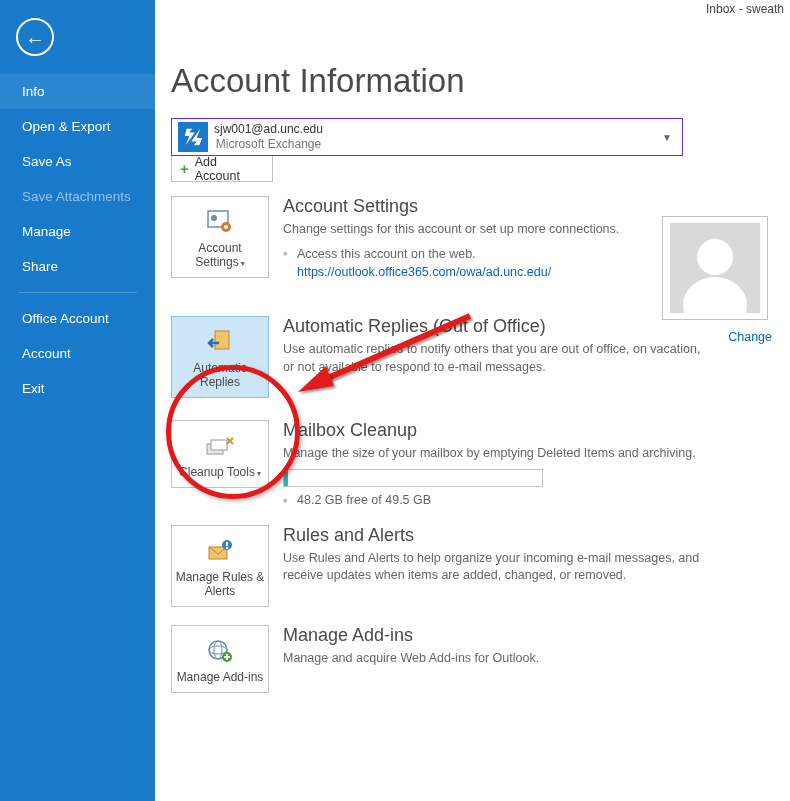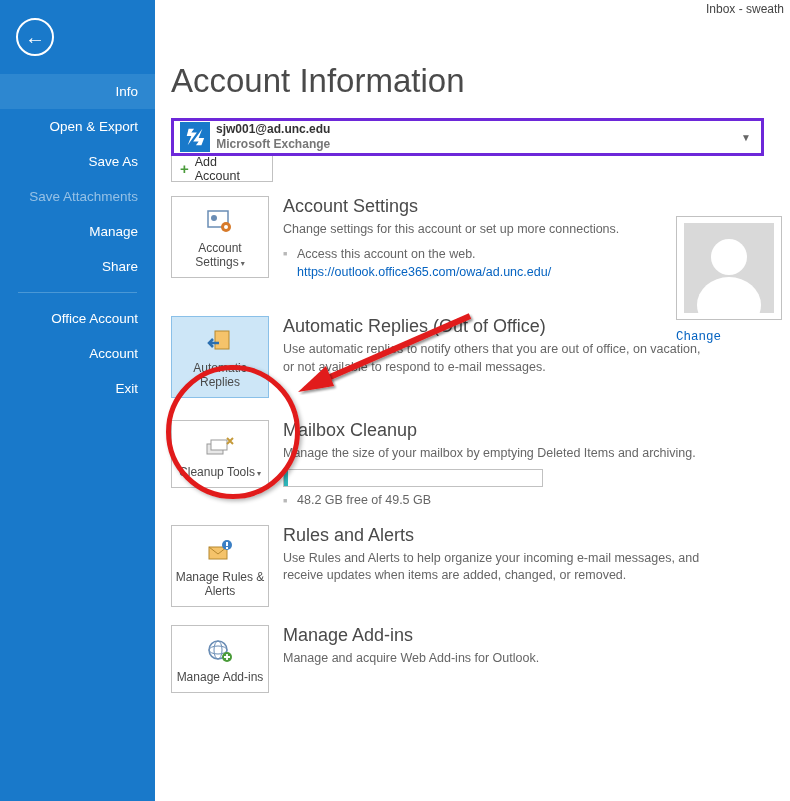--- a/index.html
+++ b/index.html
@@ -36,54 +36,52 @@
     border-radius: 50%;
     margin-left: 16px;
     display: flex;
     align-items: center;
     justify-content: center;
     cursor: pointer;
     margin-bottom: 18px;
   }
   .back-circle span { font-size: 20px; line-height: 1; }
   .side-item {
-    padding: 10px 17px 10px 22px;
+    padding: 10px 0 10px 22px;
     font-size: 13.5px;
     cursor: pointer;
     color: #fff;
-    text-align: right;
   }
   .side-item.selected { background: #2d87d0; }
   .side-item.disabled { color: #95c1e6; cursor: default; }
   .side-sep {
     border-top: 1px solid #4a98d6;
     margin: 8px 18px;
   }
   .main {
     position: absolute;
     left: 155px; top: 0;
     width: 635px;
     padding: 22px 18px 0 16px;
   }
   .page-title {
     font-size: 33px;
     font-weight: 300;
     color: #4a4a4a;
     margin: 40px 0 18px 0;
   }
   .acct-select {
-    border: 3px solid #6d28d9;
+    border: 1px solid #6d28d9;
     height: 38px;
     display: flex;
     align-items: center;
     position: relative;
     background: #fff;
     cursor: pointer;
-    width: 593px;
-    font-weight: bold;
+    width: 512px;
   }
   .acct-icon {
     width: 30px; height: 30px;
     background: #1979ca;
     margin: 0 6px;
     display:flex;align-items:center;justify-content:center;
   }
   .acct-icon svg { width:22px; height:22px; }
   .acct-lines { line-height: 1.25; font-size: 12px; }
   .acct-lines .sub { color: #767676; text-align: center; }
@@ -115,24 +113,23 @@
   .tile .ico { height: 30px; display:flex; align-items:center; justify-content:center; margin-bottom:4px; }
   .tile .caret { font-size:8px; margin-left:2px; color:#666; }
   .sec-body { margin-left: 14px; max-width: 420px; }
   .sec-title { font-size: 18px; color:#4a4a4a; font-weight: 400; margin-bottom:4px; }
   .sec-desc { font-size: 12.5px; color:#666; line-height:1.4; }
   .sec-list { margin-top: 6px; }
   .sec-list li { list-style: none; font-size:12.5px; color:#666; padding-left:14px; position:relative; line-height:1.5;}
   .sec-list li::before { content:"■"; position:absolute; left:0; font-size:7px; top:4px; color:#b8b8b8;}
   .link { color:#0563c1; cursor:pointer; }
   .avatar-box {
-    position:absolute; right:4px; top:216px;
+    position:absolute; right:18px; top:216px;
     width: 110px;
-    text-align:left;
-    font-family:Liberation Mono, monospace;
+    text-align:right;
   }
   .avatar-frame {
     width:106px; height:104px; border:1px solid #c1c1c1;
     display:flex; align-items:center; justify-content:center;
     background:#fff;
   }
   .avatar-inner { width:90px; height:90px; background:#d9d9d9; display:flex; align-items:flex-end; justify-content:center; overflow:hidden;}
   .change-link { color:#0563c1; font-size:12.5px; margin-top:10px; cursor:pointer; display:block;}
   .progress { width: 260px; height:18px; border:1px solid #c1c1c1; margin-top:6px; position:relative; background:#fff;}
   .progress .bar { position:absolute; left:0; top:0; bottom:0; width:4px; background:#2fb5b9;}

